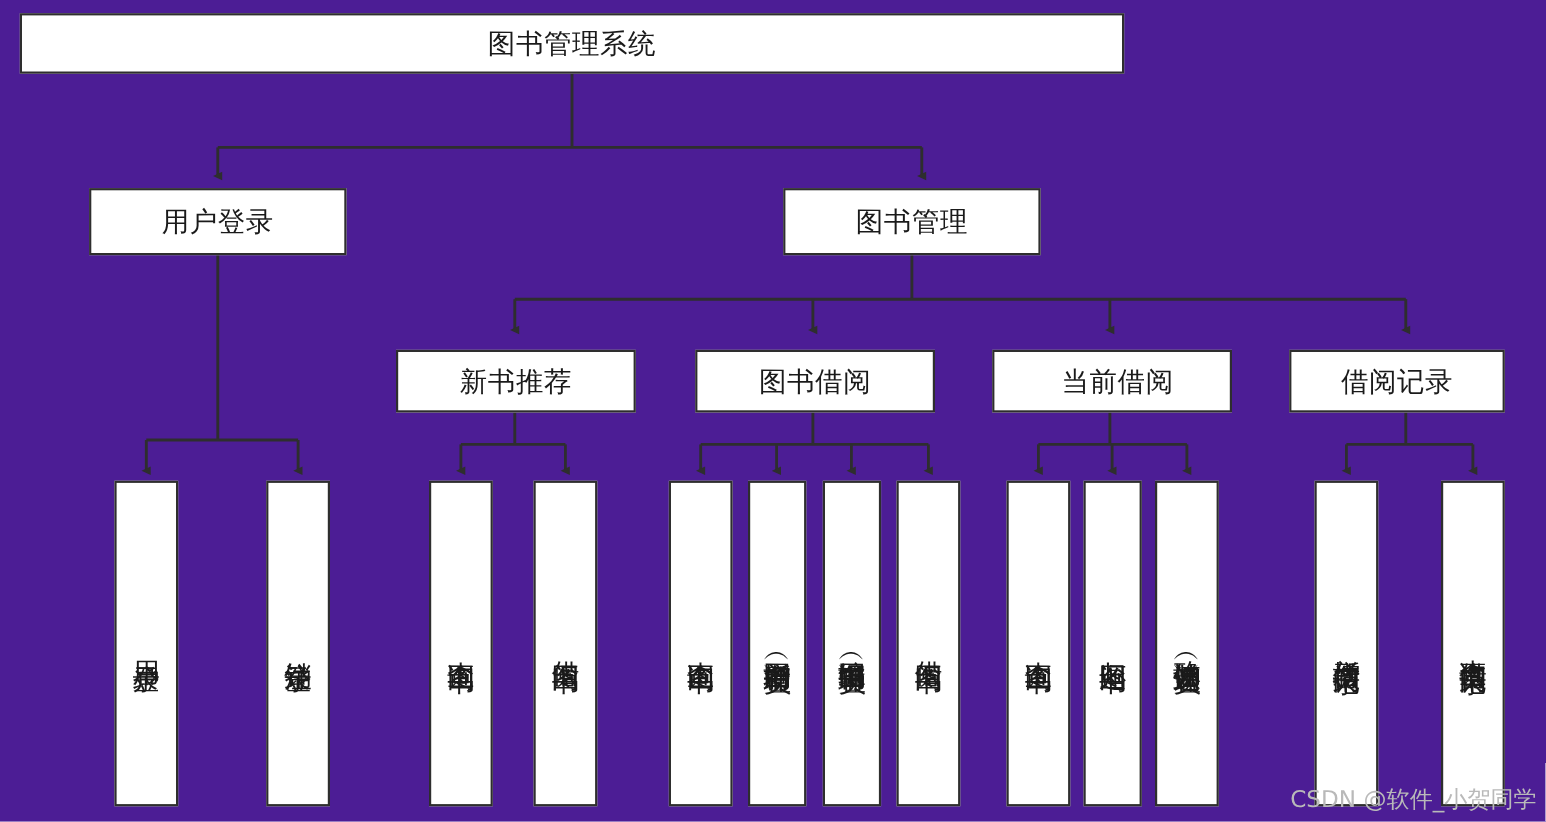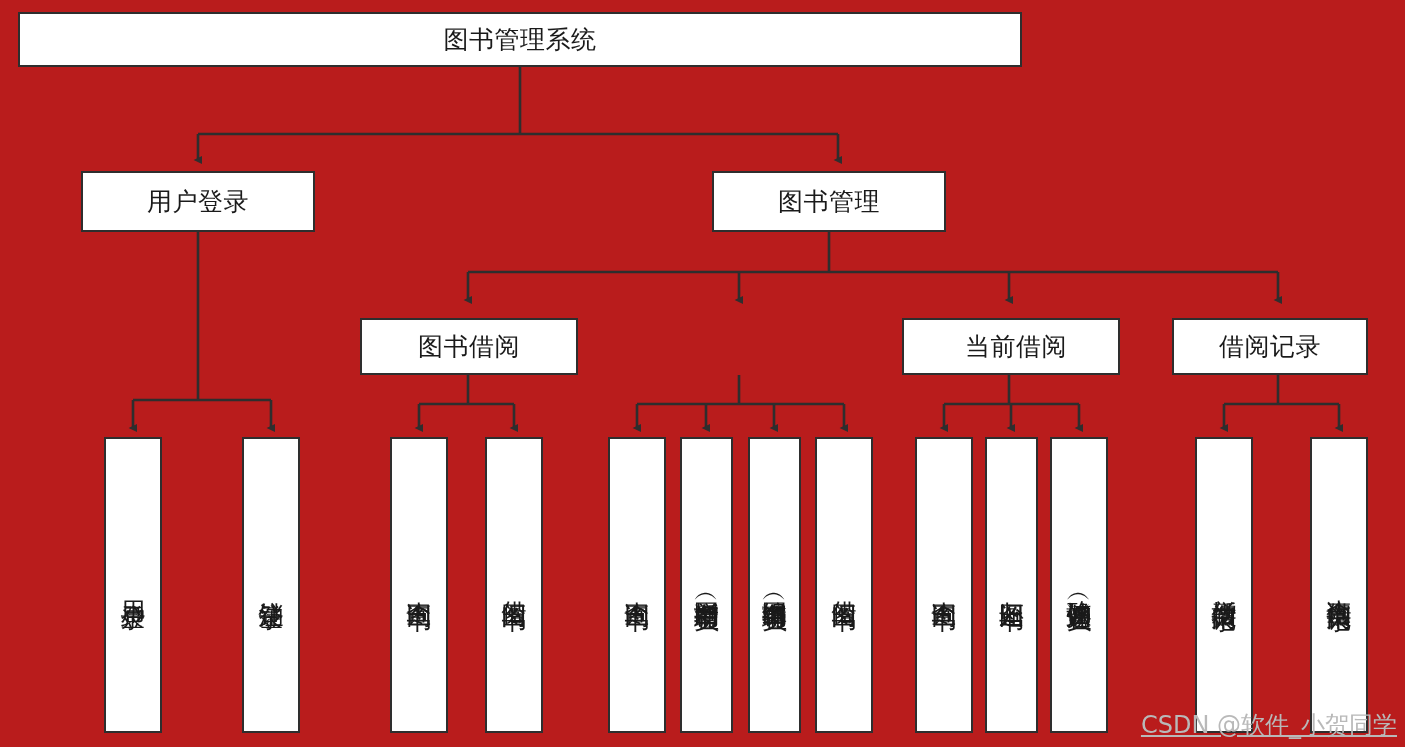--- a/index.html
+++ b/index.html
@@ -7,21 +7,21 @@
     padding: 0;
     background: #ffffff;
   }
   body {
     font-family: "DejaVu Sans", "Liberation Sans", sans-serif;
   }
   #canvas {
     position: relative;
     width: 1405px;
     height: 747px;
-    background: #b91c1c;
+    background: #4c1d95;
     overflow: hidden;
   }
   svg#edges {
     position: absolute;
     left: 0;
     top: 0;
     width: 1405px;
     height: 747px;
     pointer-events: none;
   }
@@ -58,25 +58,24 @@
     line-height: 1;
     max-height: 100%;
   }
   .v-node.tall-text .node-label {
     letter-spacing: 1px;
   }
   .watermark {
     position: absolute;
     right: 8px;
     bottom: 6px;
-    font-size: 24px;
+    font-size: 21px;
     color: #b9b9b9;
     white-space: nowrap;
     user-select: none;
-    text-decoration: underline;
   }
 </style>
 </head>
 <body>
 
 <div id="canvas">
 
   <svg id="edges" viewBox="0 0 1405 747">
     <defs>
       <marker id="arrow" markerWidth="9" markerHeight="9" refX="4.5" refY="4.4" orient="auto" markerUnits="userSpaceOnUse">
@@ -133,20 +132,23 @@
   </div>
 
   <div class="node h-node" style="left:81px; top:171px; width:234px; height:61px;">
     <span class="node-label">用户登录</span>
   </div>
   <div class="node h-node" style="left:712px; top:171px; width:234px; height:61px;">
     <span class="node-label">图书管理</span>
   </div>
 
   <div class="node h-node" style="left:360px; top:318px; width:218px; height:57px;">
+    <span class="node-label">新书推荐</span>
+  </div>
+  <div class="node h-node" style="left:632px; top:318px; width:218px; height:57px;">
     <span class="node-label">图书借阅</span>
   </div>
   <div class="node h-node" style="left:902px; top:318px; width:218px; height:57px;padding-left:10px;">
     <span class="node-label">当前借阅</span>
   </div>
   <div class="node h-node" style="left:1172px; top:318px; width:196px; height:57px;">
     <span class="node-label">借阅记录</span>
   </div>
 
   <div class="node v-node" style="left:104px; top:437px; width:58px; height:296px;">

